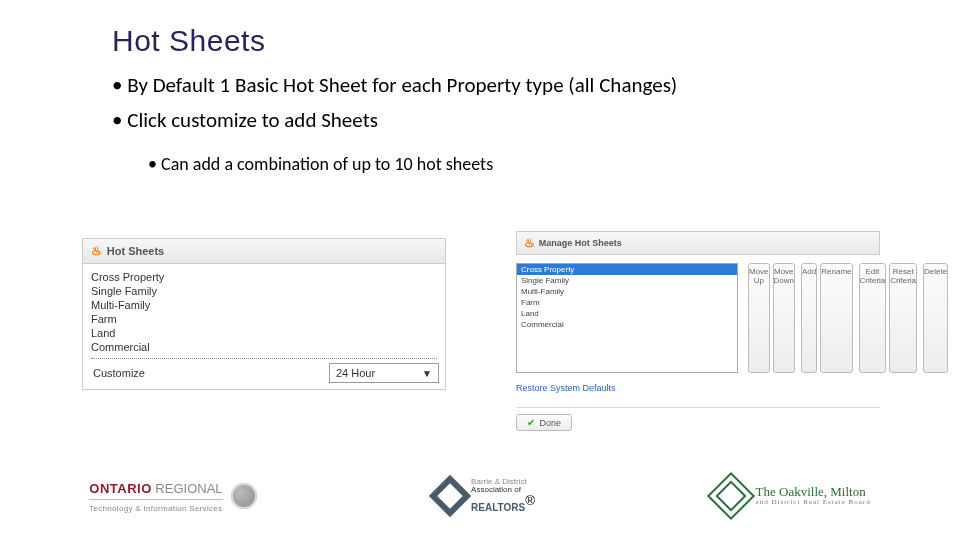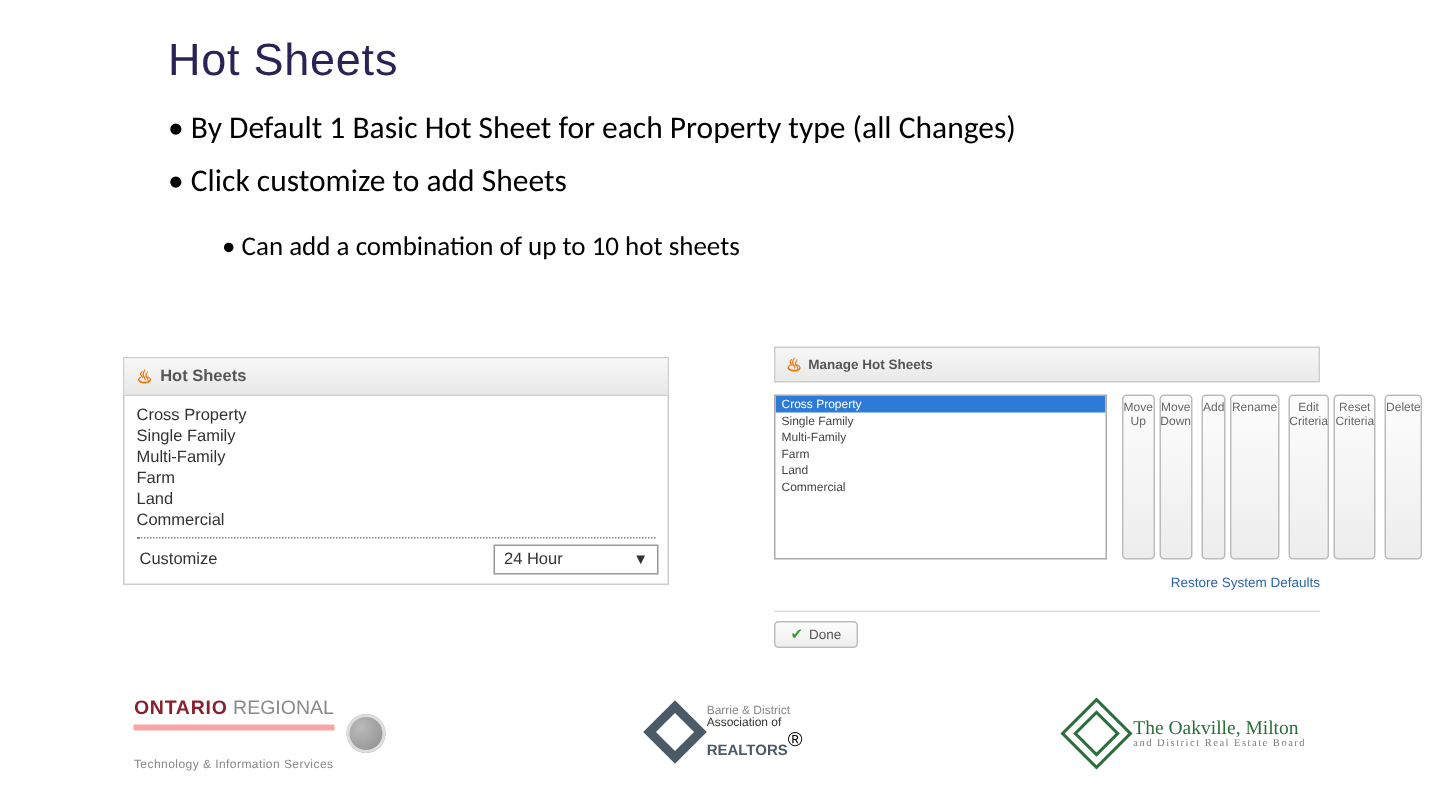--- a/index.html
+++ b/index.html
@@ -25,30 +25,30 @@
   
   .panel-right{position:absolute;left:516px;top:231px;width:364px;font-family:Verdana,Arial,sans-serif;font-size:9px;color:#555;}
   .pr-hdr{background:linear-gradient(#f7f7f7,#e9e9e9);border:1px solid #ccc;padding:4px 7px;font-weight:bold;display:flex;align-items:center;gap:4px;}
   .pr-body{display:flex;gap:10px;padding:8px 0 0 0;}
   .pr-list{border:1px solid #aaa;width:220px;height:108px;background:#fff;overflow:hidden;}
   .pr-li{padding:1px 4px;font-size:8px;color:#444;}
   .pr-li.sel{background:#2d7bd6;color:#fff;}
   .pr-btns{display:flex;flex-direction:row;gap:3px;width:120px;}
   .pr-btn{border:1px solid #bbb;border-radius:3px;background:linear-gradient(#fdfdfd,#ededed);text-align:center;padding:3px 0;font-size:8px;color:#666;}
   .pr-gap{height:4px;}
-  .pr-link{color:#2d62b3;font-size:9px;margin-top:10px;cursor:pointer;text-align:right;}
+  .pr-link{color:#2d62b3;font-size:9px;margin-top:10px;cursor:pointer;}
   .pr-done-row{margin-top:14px;border-top:1px solid #ddd;padding-top:6px;}
   .pr-done{display:inline-flex;align-items:center;gap:4px;border:1px solid #bbb;border-radius:3px;background:linear-gradient(#fdfdfd,#ededed);padding:2px 10px;font-size:9px;color:#555;}
   .check{color:#3a9a3a;font-size:10px;}
   
   .footer{position:absolute;left:0;bottom:26px;width:960px;display:flex;justify-content:space-around;align-items:center;}
   .logo1{font-family:Arial,sans-serif;text-align:left;}
   .logo1 .l1a{color:#8a1f2d;font-weight:bold;font-size:13px;letter-spacing:0.5px;}
   .logo1 .l1b{color:#8a8a8a;font-size:13px;}
-  .logo1 .l1c{color:#888;font-size:8px;letter-spacing:0.3px;border-top:4px solid #fca5a5;margin-top:2px;padding-top:18px;}
+  .logo1 .l1c{color:#888;font-size:8px;letter-spacing:0.3px;border-top:1px solid #fca5a5;margin-top:2px;padding-top:4px;}
   .logo1-wrap{display:flex;align-items:center;gap:8px;}
   .globe{width:26px;height:26px;border-radius:50%;background:radial-gradient(circle at 35% 35%,#bbb,#888);box-shadow:0 0 0 2px #ddd inset;}
   .logo2{display:flex;align-items:center;gap:6px;font-family:Arial,sans-serif;}
   .house{width:30px;height:30px;transform:rotate(45deg);background:#4a5a66;position:relative;}
   .house::after{content:"";position:absolute;inset:6px;background:#fff;}
   .logo2 .t{line-height:1;}
   .logo2 .t1{color:#888;font-size:8px;}
   .logo2 .t2{color:#333;font-size:8px;}
   .logo2 .t3{color:#4a5a66;font-weight:bold;font-size:10px;}
   .logo3{display:flex;align-items:center;gap:8px;font-family:Georgia,serif;}

